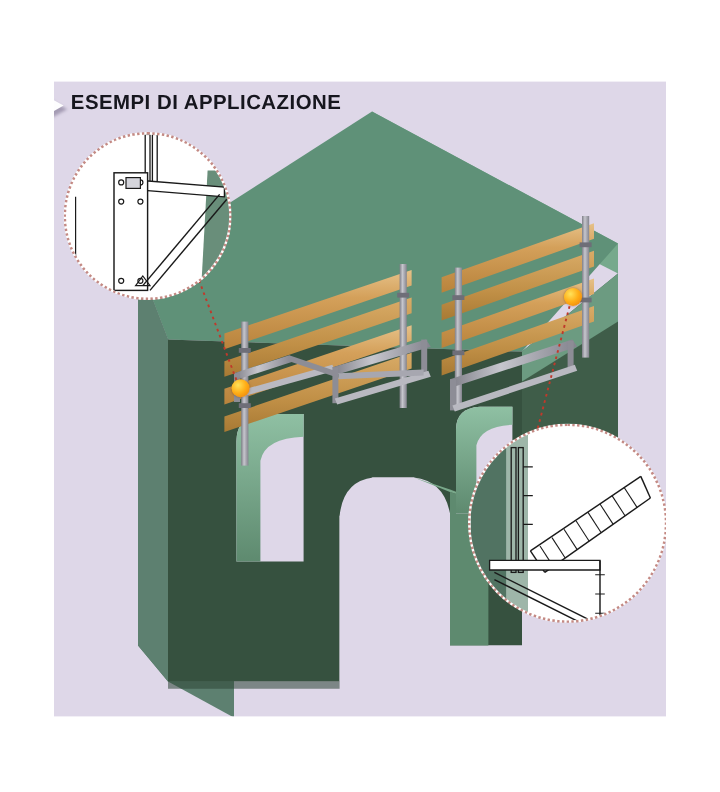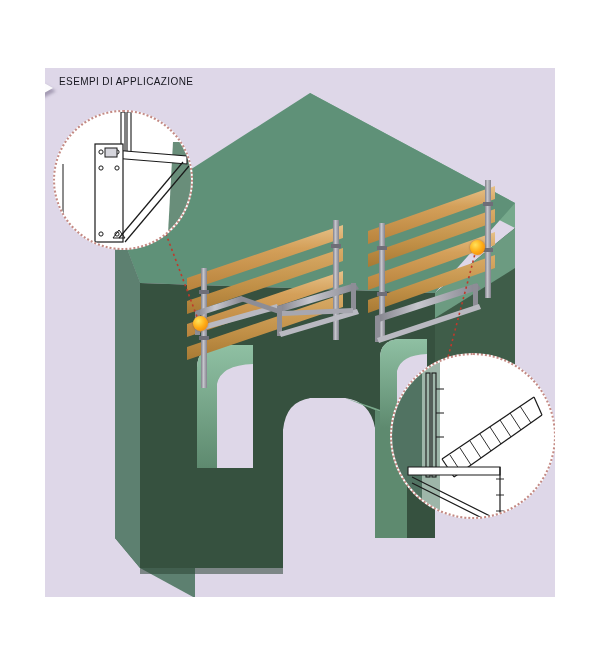--- a/index.html
+++ b/index.html
@@ -8,21 +8,21 @@
 
   #page{position:relative;width:600px;height:660px;background:#ffffff;}
 
   
   #panel{position:absolute;left:45px;top:68px;width:510px;height:529px;
          background:#ded7e8;overflow:hidden;}
 
   
   #banner{position:absolute;left:0px;top:0px;width:510px;height:36px;}
   #banner-text{position:absolute;left:14px;top:8px;
-      font-size:10px;font-weight:normal;letter-spacing:.4px;
+      font-size:17px;font-weight:bold;letter-spacing:.4px;
       color:#16161e;white-space:nowrap;}
   #arrow-shadow{position:absolute;left:-9px;top:12px;width:0;height:0;
       border-top:11px solid transparent;border-bottom:11px solid transparent;
       border-left:20px solid #a49bb3;filter:blur(1.4px);}
   #arrow-mark{position:absolute;left:-12px;top:9px;width:0;height:0;
       border-top:11px solid transparent;border-bottom:11px solid transparent;
       border-left:20px solid #fdfdfe;}
 
   
   #stage{position:absolute;left:0;top:0;width:510px;height:529px;}

